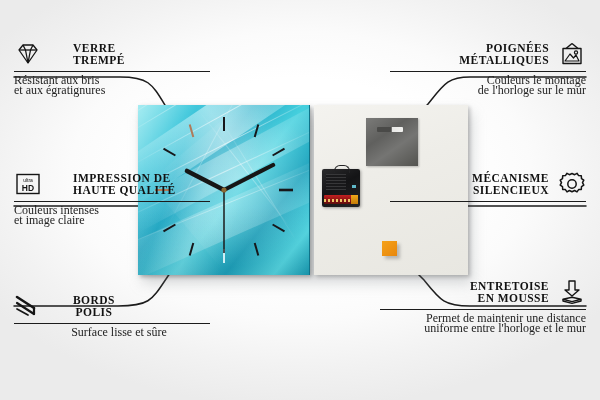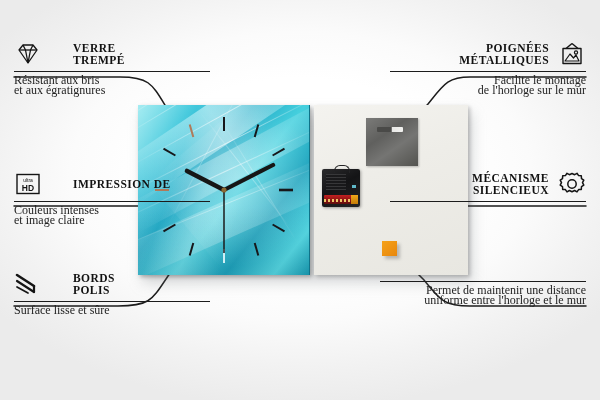--- a/index.html
+++ b/index.html
@@ -211,21 +211,21 @@
   .callout-desc {
     font-family: "Liberation Serif", serif;
     font-size: 12px;
     line-height: 10.4px;
     color: #222222;
   }
 
   
   #c-verre      { left: 14px;  top: 40px;  }
   #c-impression { left: 14px;  top: 170px; }
-  #c-bords      { left: 14px;  top: 270px; }
+  #c-bords      { left: 14px;  top: 292px; text-align: center; }
   #c-poignees   { left: 376px; top: 40px;  width: 210px; }
   #c-mecanisme  { left: 376px; top: 170px; width: 210px; }
   #c-entretoise { left: 376px; top: 278px; width: 210px; }
 
   #c-verre .callout-rule      { width: 196px; }
   #c-impression .callout-rule { width: 196px; }
   #c-bords .callout-rule      { width: 196px; }
   #c-poignees .callout-rule   { width: 196px; margin-left: auto; }
   #c-mecanisme .callout-rule  { width: 196px; margin-left: auto; }
   #c-entretoise .callout-rule { width: 206px; margin-left: auto; }
@@ -346,20 +346,21 @@
     <div class="callout-head">
       <span class="callout-icon">
         <svg width="28" height="24" viewBox="0 0 28 24">
           <rect x="3" y="2.5" width="22" height="19" fill="none" stroke="#151515" stroke-width="1.4"></rect>
           <text x="14" y="10" font-family="Liberation Sans, sans-serif" font-size="5" text-anchor="middle" fill="#151515">ultra</text>
           <text x="14" y="18.5" font-family="Liberation Sans, sans-serif" font-size="8.5" font-weight="bold" text-anchor="middle" fill="#151515">HD</text>
         </svg>
       </span>
       <span class="callout-title">
         <span>IMPRESSION DE</span><br>
+        <span>HAUTE QUALITÉ</span>
       </span>
     </div>
     <div class="callout-rule"></div>
     <div class="callout-desc">
       <span>Couleurs intenses</span><br>
       <span>et image claire</span>
     </div>
   </div>
 
   <div class="callout left" id="c-bords">
@@ -394,21 +395,21 @@
           <circle cx="18" cy="10.5" r="1.6" stroke-width="1.2"></circle>
         </svg>
       </span>
       <span class="callout-title">
         <span>POIGNÉES</span><br>
         <span>MÉTALLIQUES</span>
       </span>
     </div>
     <div class="callout-rule"></div>
     <div class="callout-desc">
-      <span>Facilite le montage</span><br>
+      <span>Couleurs le montage</span><br>
       <span>de l'horloge sur le mur</span>
     </div>
   </div>
 
   <div class="callout right" id="c-mecanisme">
     <div class="callout-head">
       <span class="callout-icon">
         <svg width="28" height="26" viewBox="0 0 28 26" fill="none" stroke="#151515" stroke-width="1.5" stroke-linejoin="round">
           <path d="M14 2.5 l2.6 1.2 2.4 -1.4 1.6 2.3 2.7 .2 .2 2.8 2.3 1.5 -1.3 2.5 1.3 2.5 -2.3 1.5 -.2 2.8 -2.7 .2 -1.6 2.3 -2.4 -1.4 -2.6 1.2 -2.6 -1.2 -2.4 1.4 -1.6 -2.3 -2.7 -.2 -.2 -2.8 -2.3 -1.5 1.3 -2.5 -1.3 -2.5 2.3 -1.5 .2 -2.8 2.7 -.2 1.6 -2.3 2.4 1.4 Z"></path>
           <circle cx="14" cy="13" r="4.2"></circle>
@@ -416,20 +417,33 @@
       </span>
       <span class="callout-title">
         <span>MÉCANISME</span><br>
         <span>SILENCIEUX</span>
       </span>
     </div>
     <div class="callout-rule"></div>
   </div>
 
   <div class="callout right" id="c-entretoise">
+    <div class="callout-head">
+      <span class="callout-icon">
+        <svg width="28" height="26" viewBox="0 0 28 26" fill="none" stroke="#151515" stroke-width="1.4" stroke-linejoin="round">
+          <path d="M11 2 H17 V11 H21 L14 17 L7 11 H11 Z"></path>
+          <path d="M14 18.2 L23 20.2 L14 22.6 L5 20.2 Z"></path>
+          <path d="M5 20.2 V22 L14 24.4 L23 22 V20.2"></path>
+        </svg>
+      </span>
+      <span class="callout-title">
+        <span>ENTRETOISE</span><br>
+        <span>EN MOUSSE</span>
+      </span>
+    </div>
     <div class="callout-rule"></div>
     <div class="callout-desc">
       <span>Permet de maintenir une distance</span><br>
       <span>uniforme entre l'horloge et le mur</span>
     </div>
   </div>
 
 </div>
 
 </body></html>

